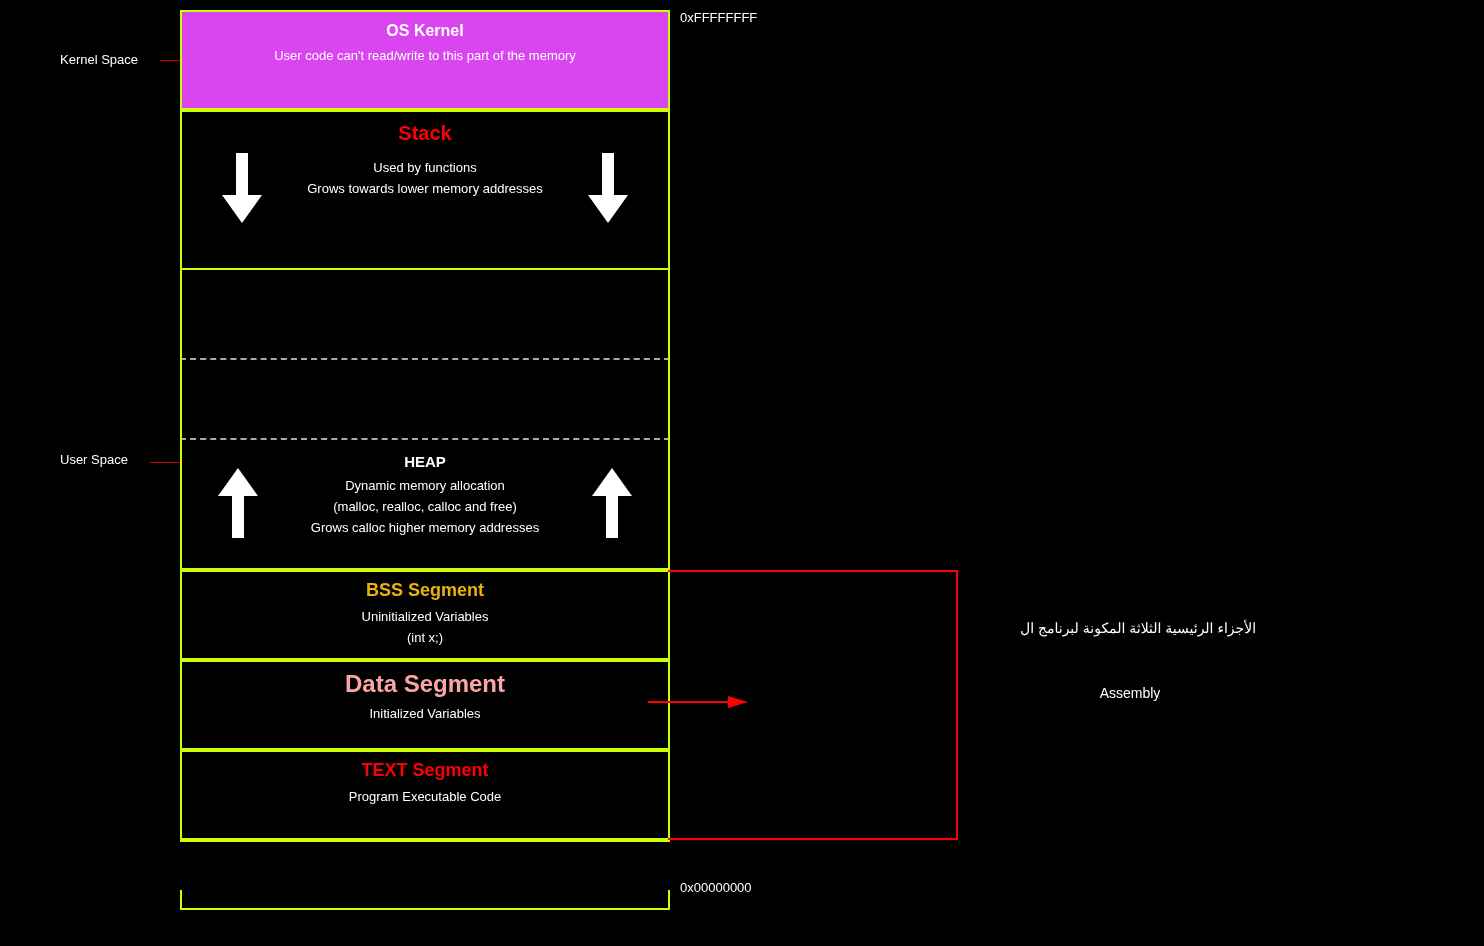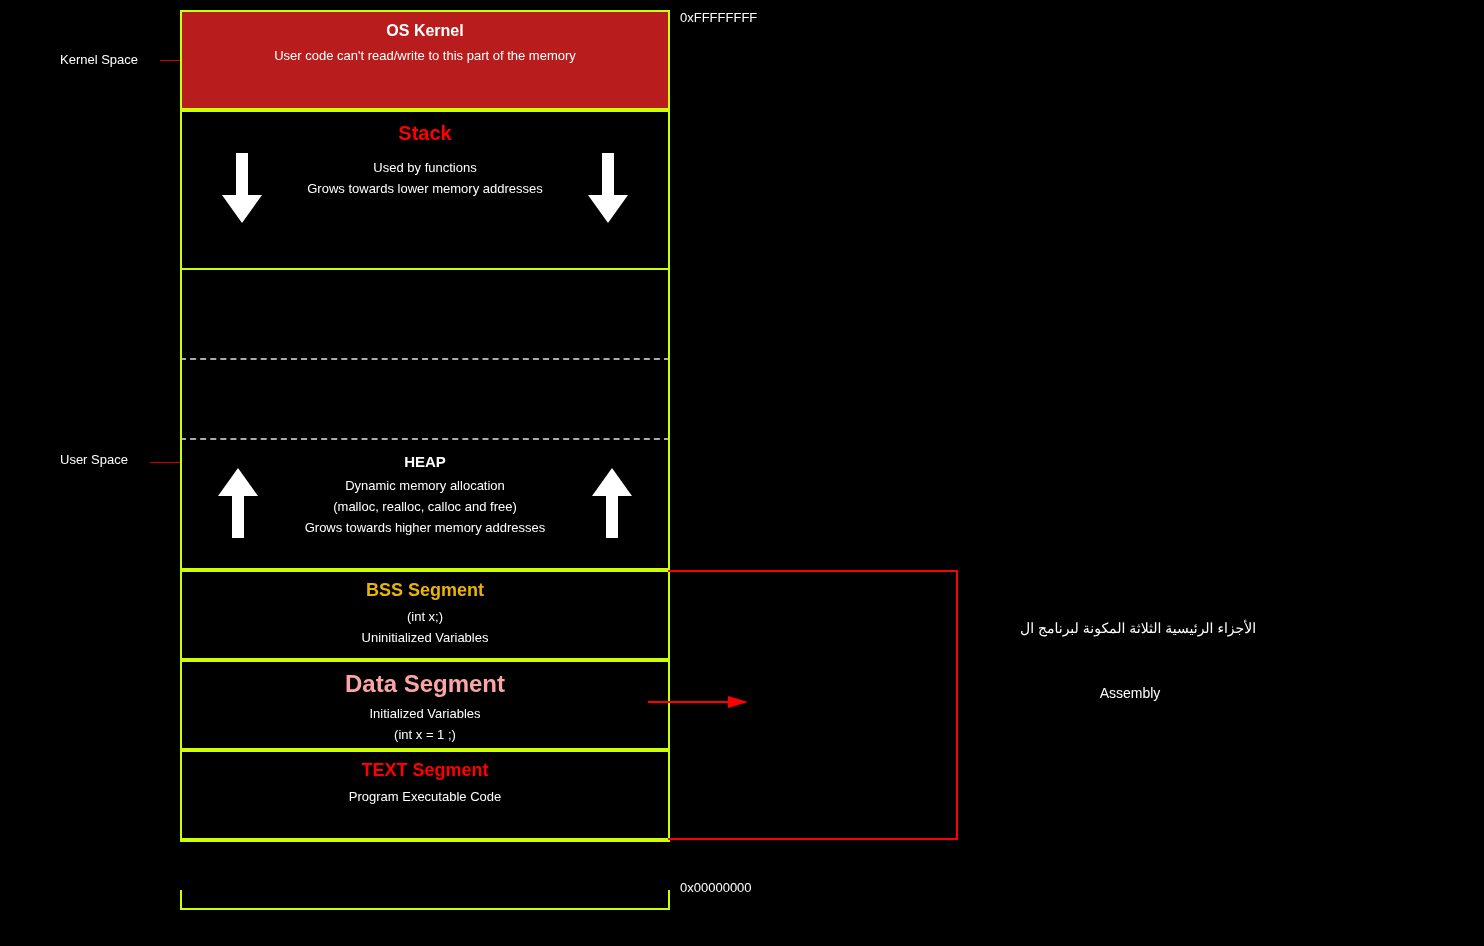--- a/index.html
+++ b/index.html
@@ -24,21 +24,21 @@
     }
 
     
     .kernel-section {
       position: absolute;
       left: 180px;
       top: 10px;
       width: 490px;
       height: 100px;
       border: 2px solid #ccff00;
-      background: #b91c1c;
+      background: #d946ef;
       text-align: center;
       padding: 10px;
     }
 
     .kernel-title {
       font-weight: bold;
       font-size: 16px;
       color: #fff;
       margin-bottom: 8px;
     }
@@ -342,41 +342,40 @@
 <div class="heap-section">
   <div class="heap-arrows-row">
     <svg class="svg-arrow-up" viewBox="0 0 40 70">
       <polygon points="0,28 40,28 20,0" fill="white"></polygon>
       <rect x="14" y="28" width="12" height="42" fill="white"></rect>
     </svg>
     <div style="text-align:center;">
       <div class="heap-title">HEAP</div>
       <div class="section-desc">Dynamic memory allocation</div>
       <div class="section-desc">(malloc, realloc, calloc and free)</div>
-      <div class="section-desc">Grows towards higher memory addresses</div>
+      <div class="section-desc">Grows calloc higher memory addresses</div>
     </div>
     <svg class="svg-arrow-up" viewBox="0 0 40 70">
       <polygon points="0,28 40,28 20,0" fill="white"></polygon>
       <rect x="14" y="28" width="12" height="42" fill="white"></rect>
     </svg>
   </div>
 </div>
 
 <div class="outer-border"></div>
 
 <div class="bss-section">
   <div class="bss-title">BSS Segment</div>
+  <div class="section-desc">Uninitialized Variables</div>
   <div class="section-desc">(int x;)</div>
-  <div class="section-desc">Uninitialized Variables</div>
 </div>
 
 <div class="data-section">
   <div class="data-title">Data Segment</div>
   <div class="section-desc">Initialized Variables</div>
-  <div class="section-desc">(int x = 1 ;)</div>
 </div>
 
 <div class="text-section">
   <div class="text-title">TEXT Segment</div>
   <div class="section-desc">Program Executable Code</div>
 </div>
 
 <div class="bottom-section"></div>
 
 <div class="red-bracket"></div>

